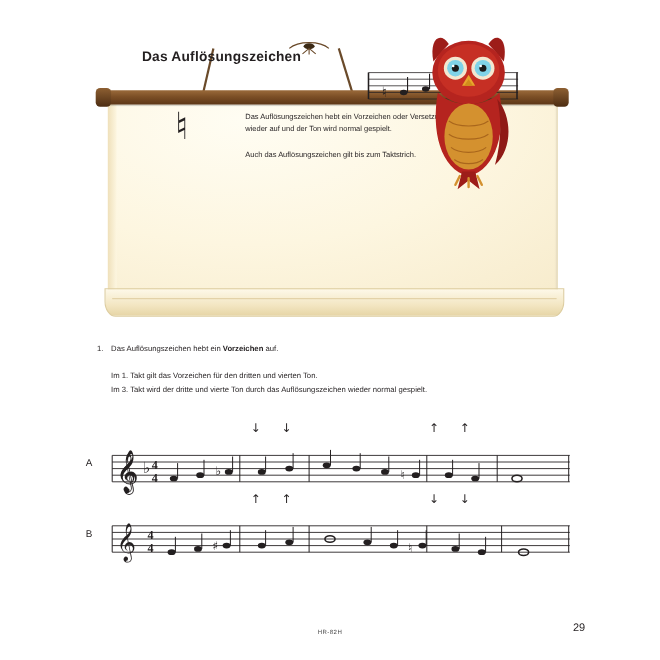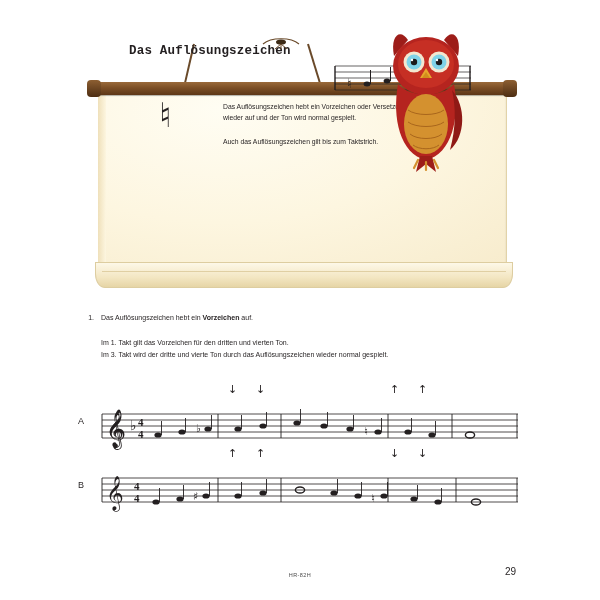--- a/index.html
+++ b/index.html
@@ -118,21 +118,20 @@
 
   .scroll-title {
     position: absolute;
     left: 54px;
     top: 34px;
     font-size: 12.5px;
     font-weight: 700;
     letter-spacing: .2px;
     color: #231f20;
     z-index: 6;
-    font-family: Liberation Mono, monospace;
   }
 
   .scroll-body {
     position: absolute;
     left: 148px;
     top: 92px;
     width: 215px;
     z-index: 6;
     font-size: 6.8px;
     line-height: 1.55;
@@ -228,21 +227,21 @@
     position: absolute;
     left: 0; right: 0;
     top: 572px;
     text-align: center;
     font-size: 5.5px;
     letter-spacing: .4px;
     color: #4a4a4a;
   }
   .page-number {
     position: absolute;
-    right: 84px;
+    right: 68px;
     top: 566px;
     font-size: 10px;
     color: #231f20;
   }
 </style>
 </head>
 <body>
 
 <div class="scroll-area">
 

